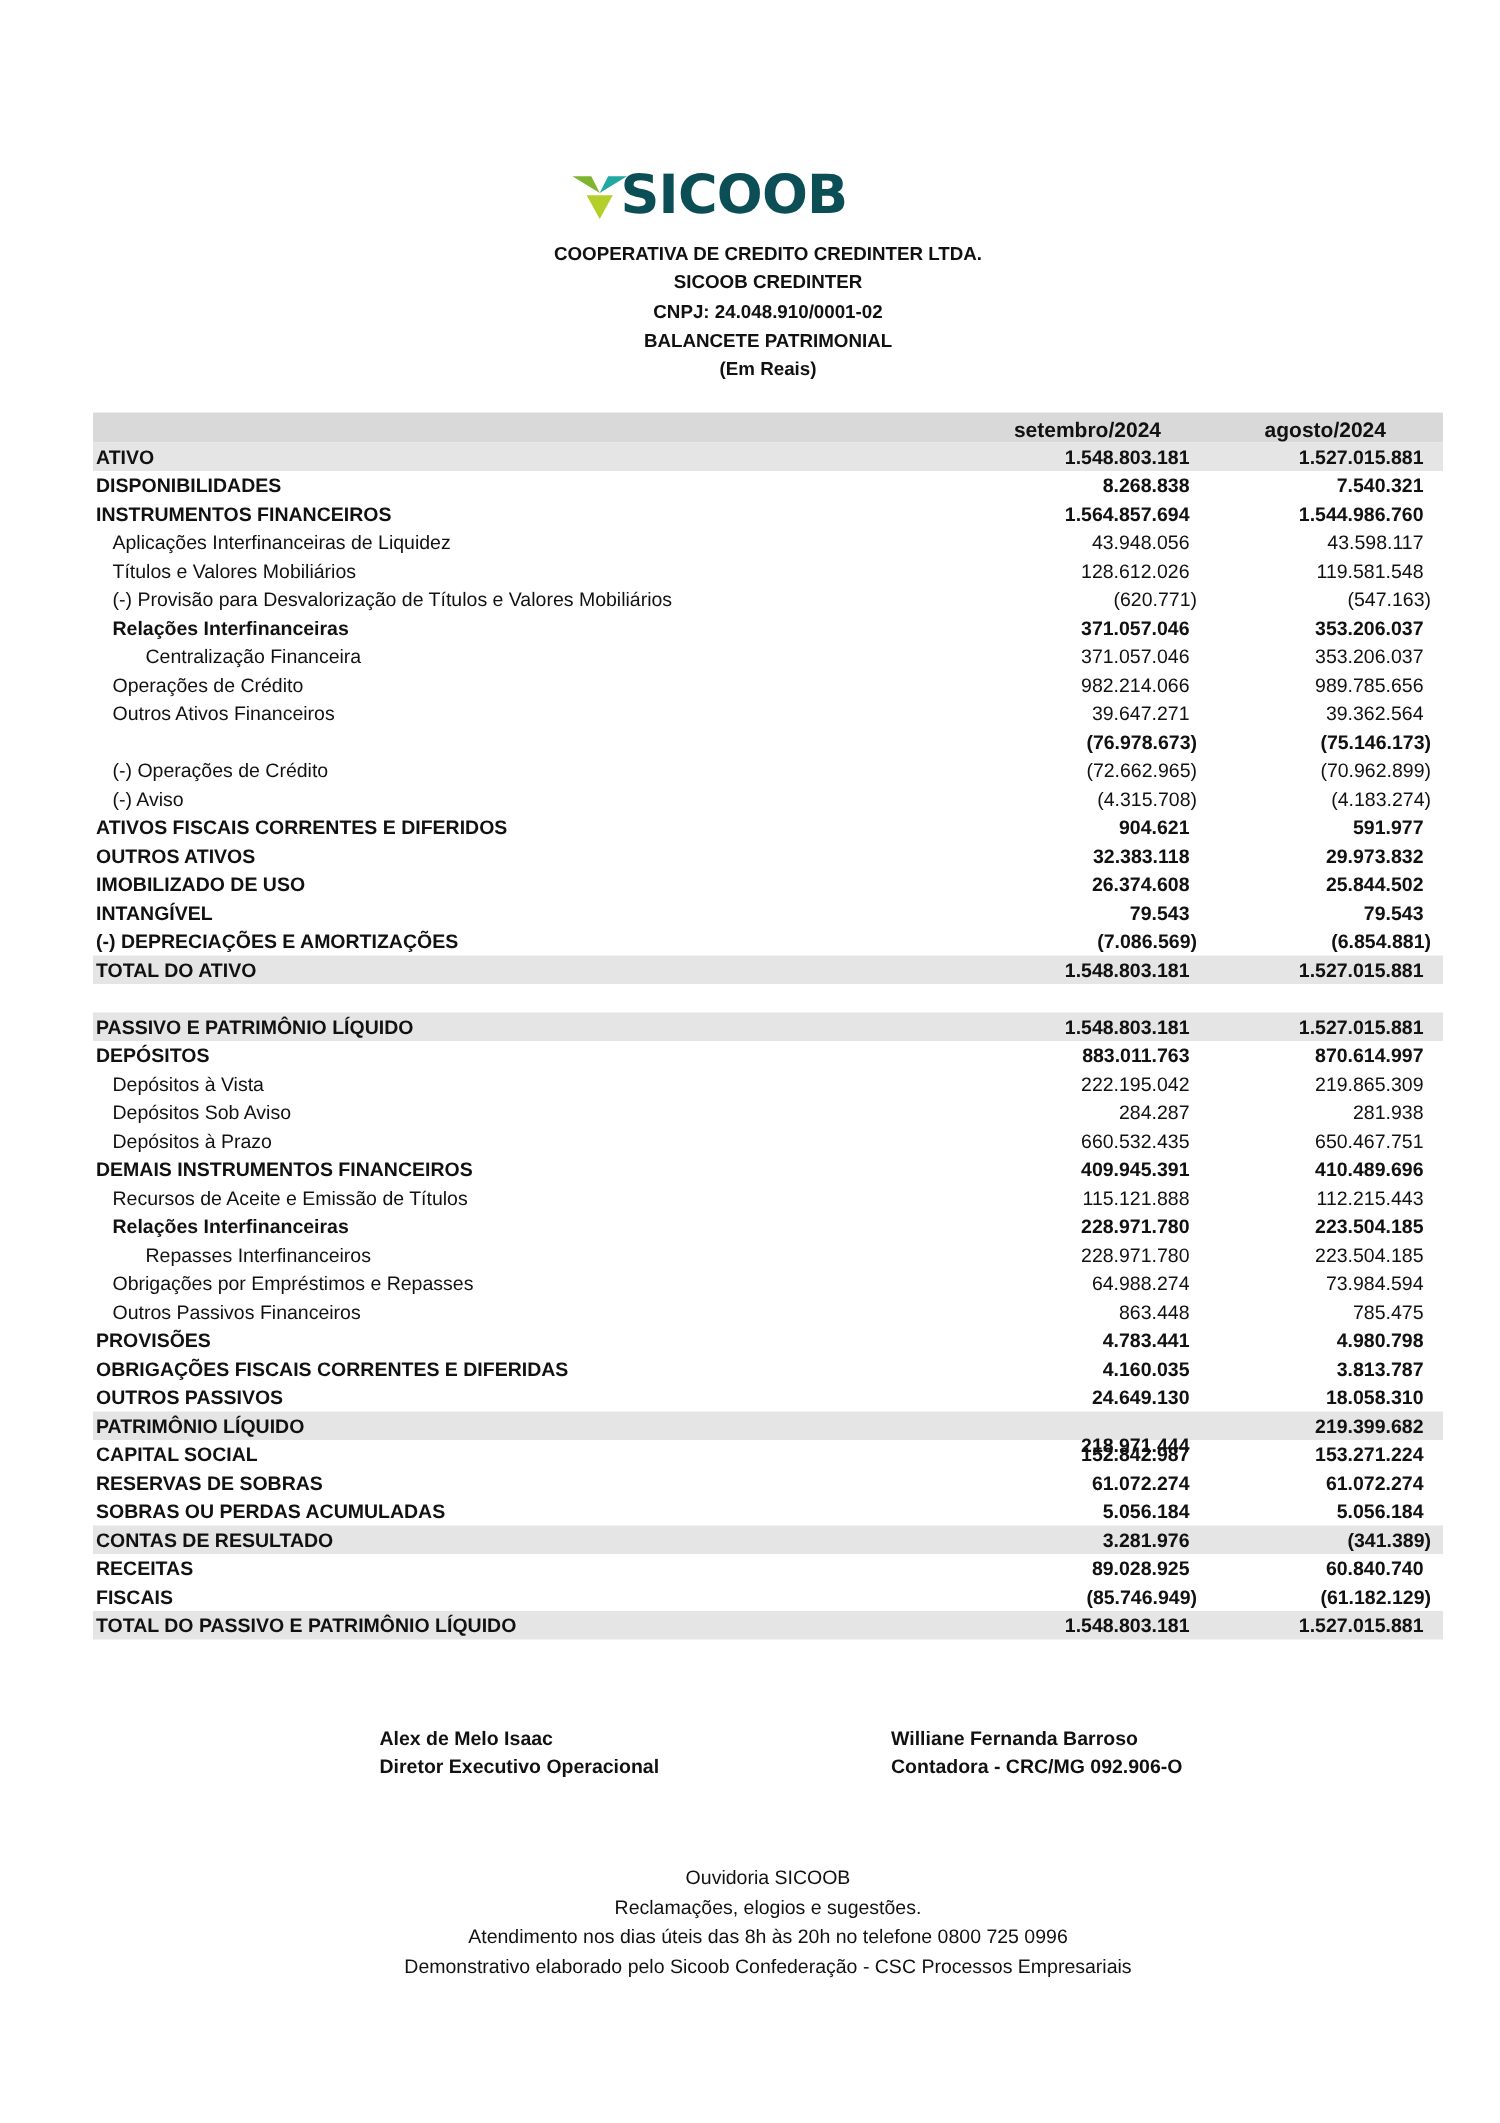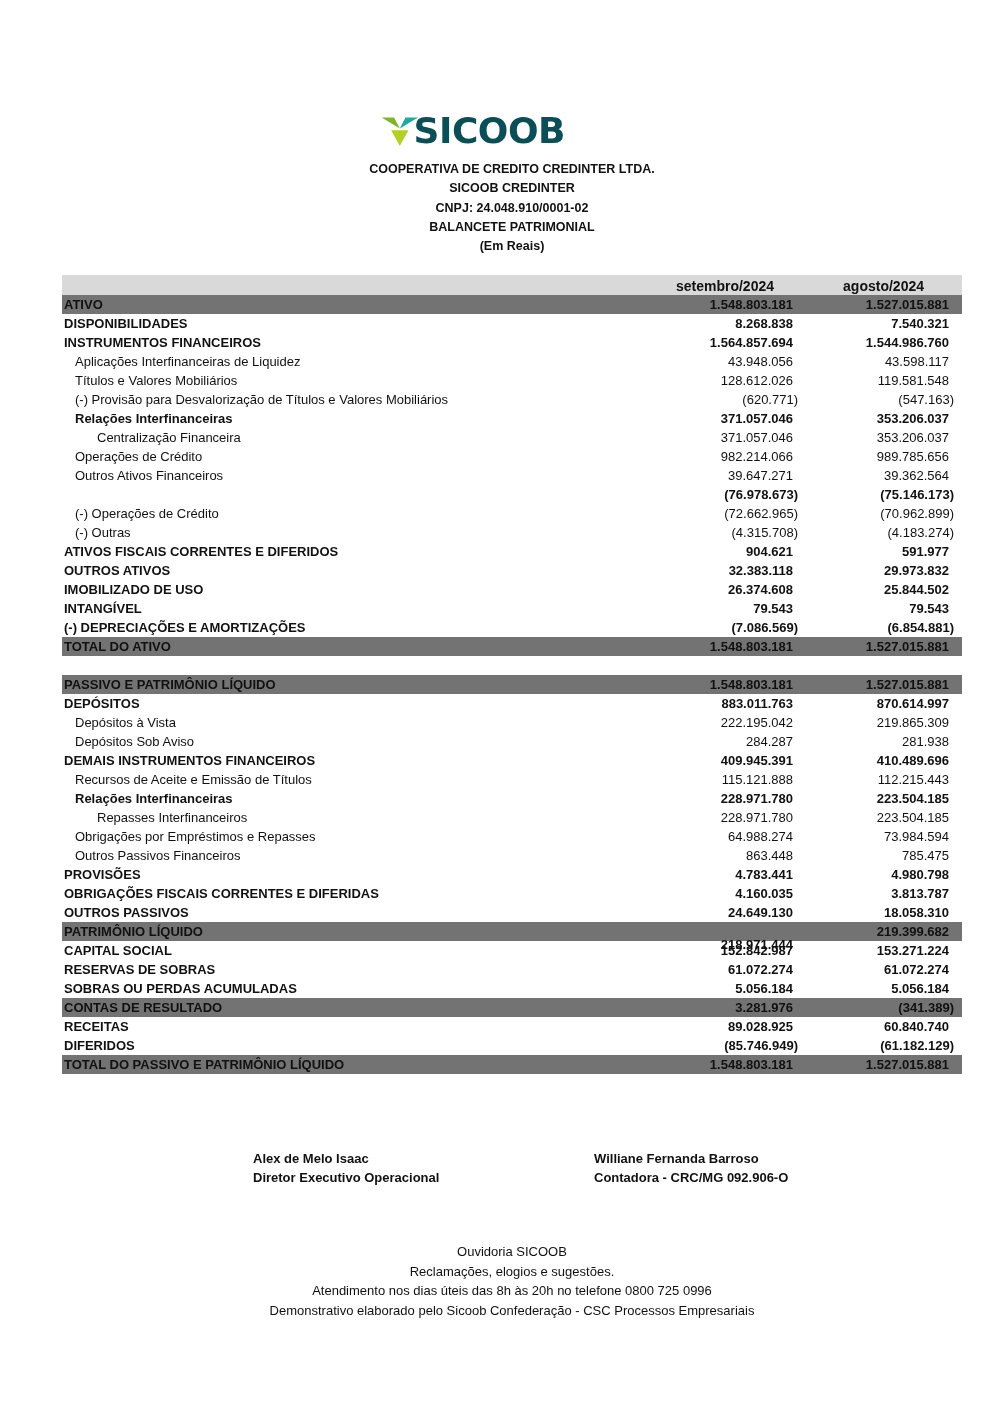--- a/index.html
+++ b/index.html
@@ -3,21 +3,21 @@
 <meta charset="utf-8">
 <style>
   html, body { margin: 0; padding: 0; background: #ffffff; }
   body { width: 1000px; height: 1415px; position: relative; font-family: "Liberation Sans", sans-serif; color: #111; }
   .logo { position: absolute; left: 380px; top: 110px; width: 185px; height: 42px; display: flex; align-items: center; }
   .logo svg { width: 50px; height: 42px; }
   .logo-text { font-family: "DejaVu Sans", sans-serif; font-weight: bold; font-size: 36px; color: #0b4e55; letter-spacing: -0.5px; margin-left: -6px; line-height: 42px; }
   .header { position: absolute; left: 0; top: 160px; width: 1024px; text-align: center; font-weight: bold; font-size: 12.5px; line-height: 19.3px; }
   .table { position: absolute; left: 62px; top: 275px; width: 900px; font-size: 13px; }
   .row { position: relative; height: 19px; line-height: 19px; }
-  .row.gray { background: #737373; }
+  .row.gray { background: #e5e5e5; }
   .row.colhead { height: 20px; line-height: 22px; background: #d9d9d9; }
   .row .lbl { position: absolute; left: 2px; white-space: nowrap; }
   .row .lbl.i1 { left: 13px; }
   .row .lbl.i2 { left: 35px; }
   .row .v1 { position: absolute; right: 164px; text-align: right; white-space: nowrap; }
   .row .v2 { position: absolute; right: 8px; text-align: right; white-space: nowrap; }
   .row.b { font-weight: bold; }
   .row.colhead .v1 { right: 188px; font-weight: bold; font-size: 14px; }
   .row.colhead .v2 { right: 38px; font-weight: bold; font-size: 14px; }
   .spacer { height: 19px; }
@@ -107,21 +107,21 @@
       <div class="row b">
         <span class="v1">(76.978.673)</span>
         <span class="v2">(75.146.173)</span>
       </div>
       <div class="row ">
         <span class="lbl i1">(-) Operações de Crédito</span>
         <span class="v1">(72.662.965)</span>
         <span class="v2">(70.962.899)</span>
       </div>
       <div class="row ">
-        <span class="lbl i1">(-) Outras</span>
+        <span class="lbl i1">(-) Aviso</span>
         <span class="v1">(4.315.708)</span>
         <span class="v2">(4.183.274)</span>
       </div>
       <div class="row b">
         <span class="lbl">ATIVOS FISCAIS CORRENTES E DIFERIDOS</span>
         <span class="v1" style="padding-right: 5px;">904.621</span>
         <span class="v2" style="padding-right: 5px;">591.977</span>
       </div>
       <div class="row b">
         <span class="lbl">OUTROS ATIVOS</span>
@@ -164,20 +164,25 @@
       <div class="row ">
         <span class="lbl i1">Depósitos à Vista</span>
         <span class="v1" style="padding-right: 5px;">222.195.042</span>
         <span class="v2" style="padding-right: 5px;">219.865.309</span>
       </div>
       <div class="row ">
         <span class="lbl i1">Depósitos Sob Aviso</span>
         <span class="v1" style="padding-right: 5px;">284.287</span>
         <span class="v2" style="padding-right: 5px;">281.938</span>
       </div>
+      <div class="row ">
+        <span class="lbl i1">Depósitos à Prazo</span>
+        <span class="v1" style="padding-right: 5px;">660.532.435</span>
+        <span class="v2" style="padding-right: 5px;">650.467.751</span>
+      </div>
       <div class="row b">
         <span class="lbl">DEMAIS INSTRUMENTOS FINANCEIROS</span>
         <span class="v1" style="padding-right: 5px;">409.945.391</span>
         <span class="v2" style="padding-right: 5px;">410.489.696</span>
       </div>
       <div class="row ">
         <span class="lbl i1">Recursos de Aceite e Emissão de Títulos</span>
         <span class="v1" style="padding-right: 5px;">115.121.888</span>
         <span class="v2" style="padding-right: 5px;">112.215.443</span>
       </div>
@@ -240,21 +245,21 @@
         <span class="lbl">CONTAS DE RESULTADO</span>
         <span class="v1" style="padding-right: 5px;">3.281.976</span>
         <span class="v2">(341.389)</span>
       </div>
       <div class="row b">
         <span class="lbl">RECEITAS</span>
         <span class="v1" style="padding-right: 5px;">89.028.925</span>
         <span class="v2" style="padding-right: 5px;">60.840.740</span>
       </div>
       <div class="row b">
-        <span class="lbl">DIFERIDOS</span>
+        <span class="lbl">FISCAIS</span>
         <span class="v1">(85.746.949)</span>
         <span class="v2">(61.182.129)</span>
       </div>
       <div class="row b gray">
         <span class="lbl">TOTAL DO PASSIVO E PATRIMÔNIO LÍQUIDO</span>
         <span class="v1" style="padding-right: 5px;">1.548.803.181</span>
         <span class="v2" style="padding-right: 5px;">1.527.015.881</span>
       </div>
     </div>
 </div>

